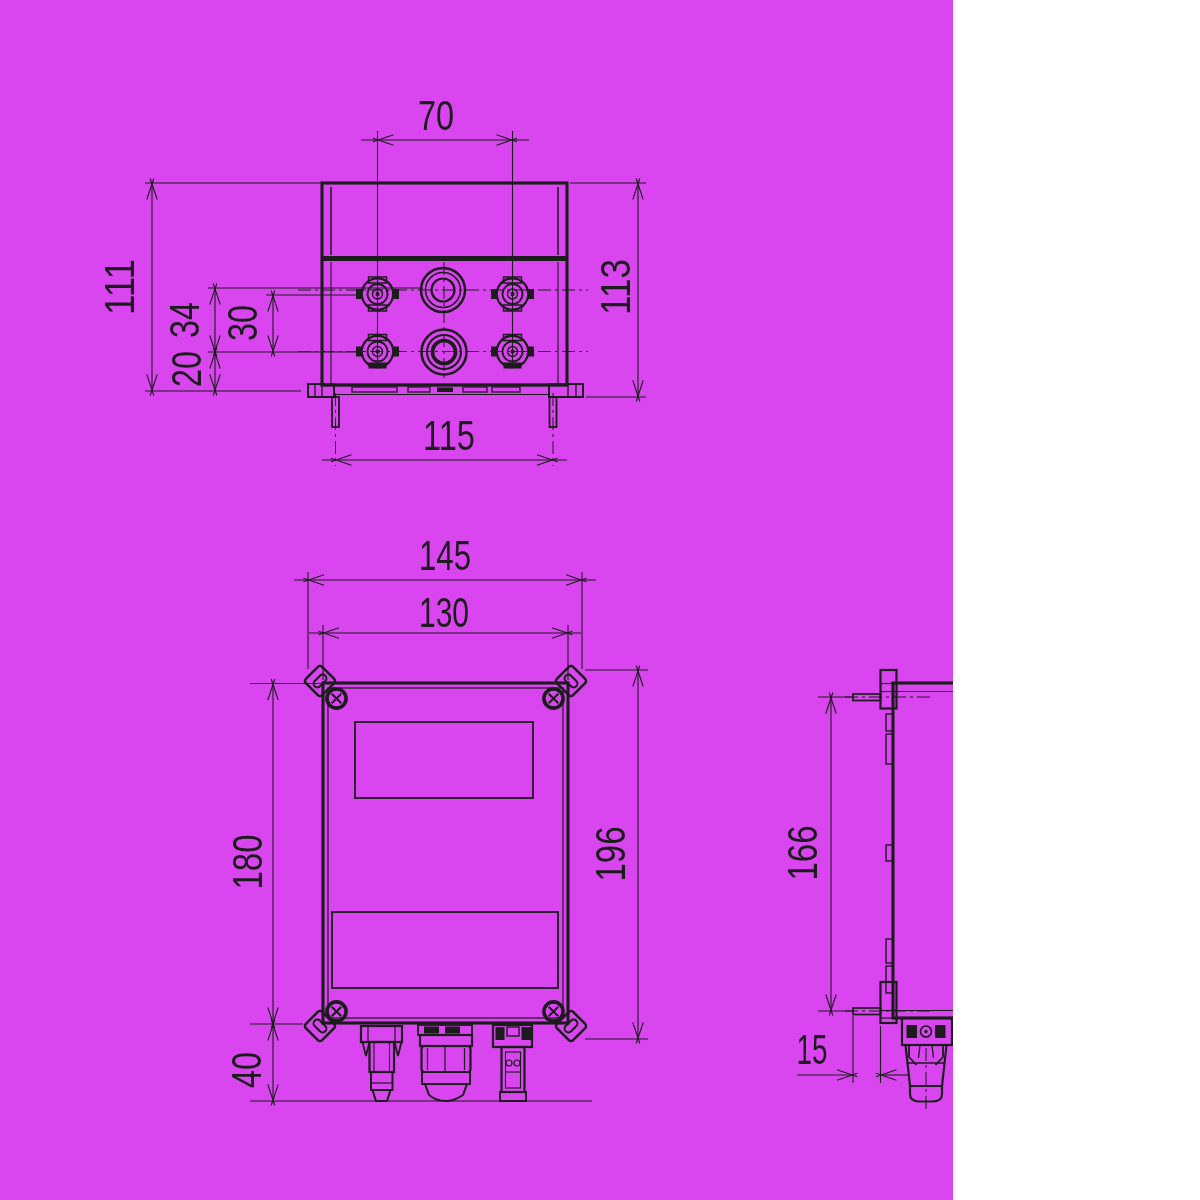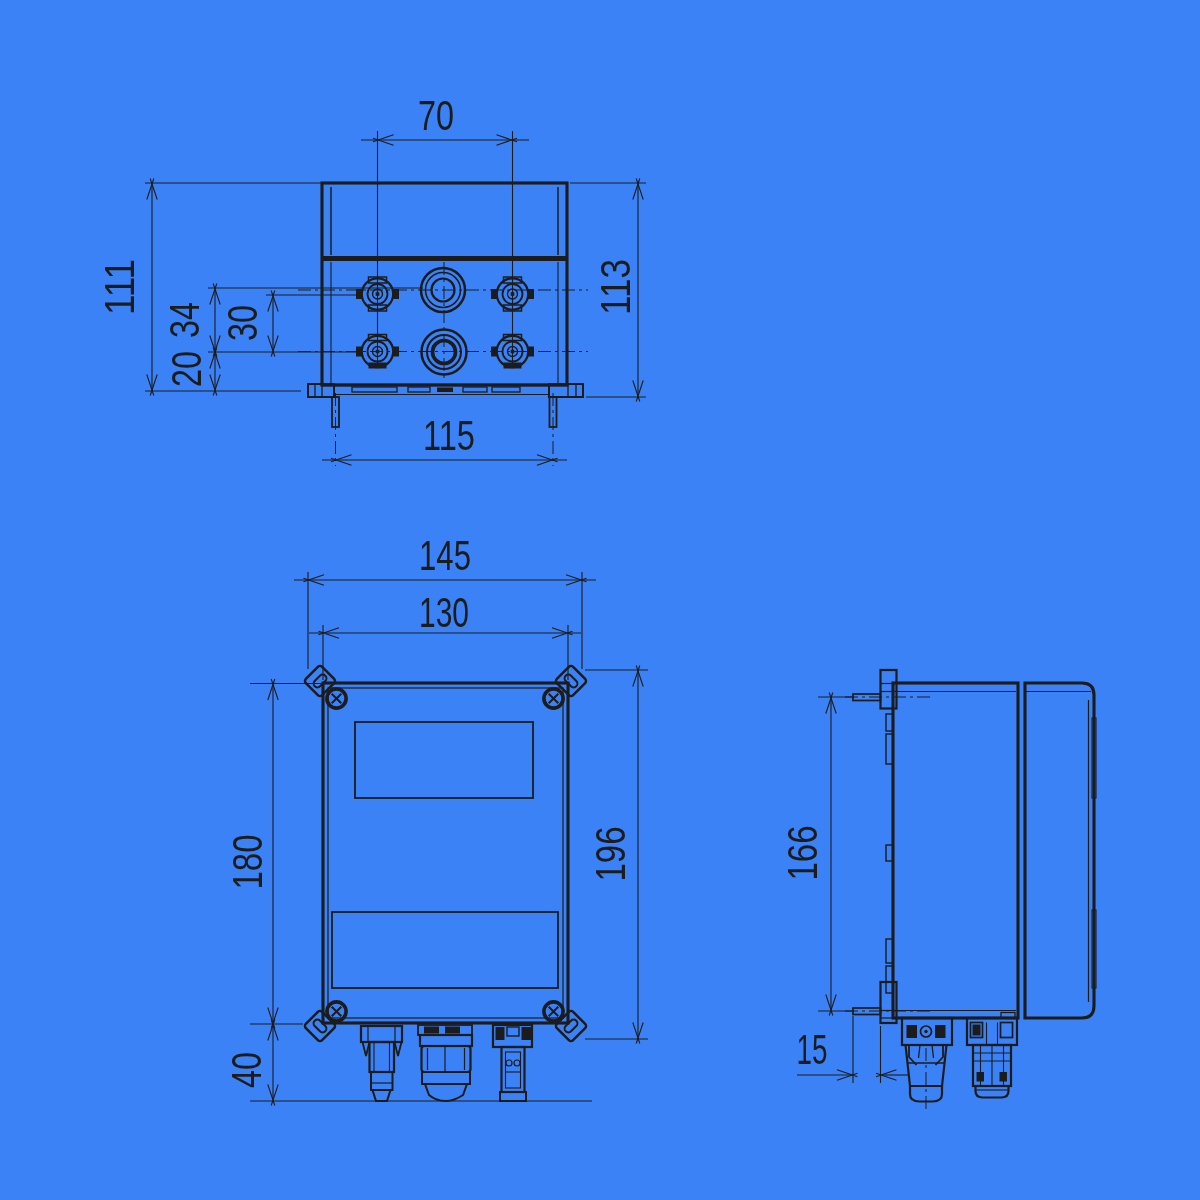--- a/index.html
+++ b/index.html
@@ -1,16 +1,16 @@
 <!DOCTYPE html>
 <html><head>
 <meta charset="utf-8">
 <style>
   html,body{margin:0;padding:0;background:#ffffff;}
-  #canvas{position:relative;width:1200px;height:1200px;background:#3b82f6;overflow:hidden;}
+  #canvas{position:relative;width:953px;height:1200px;background:#d946ef;overflow:hidden;}
   svg{display:block;}
   .s{stroke:#1c1c1c;fill:none;stroke-linecap:butt;stroke-linejoin:miter;}
   .w1{stroke-width:1.1}
   .w12{stroke-width:1.2}
   .w13{stroke-width:1.3}
   .w14{stroke-width:1.4}
   .w15{stroke-width:1.5}
   .w17{stroke-width:1.7}
   .w18{stroke-width:1.8}
   .w2{stroke-width:2}

